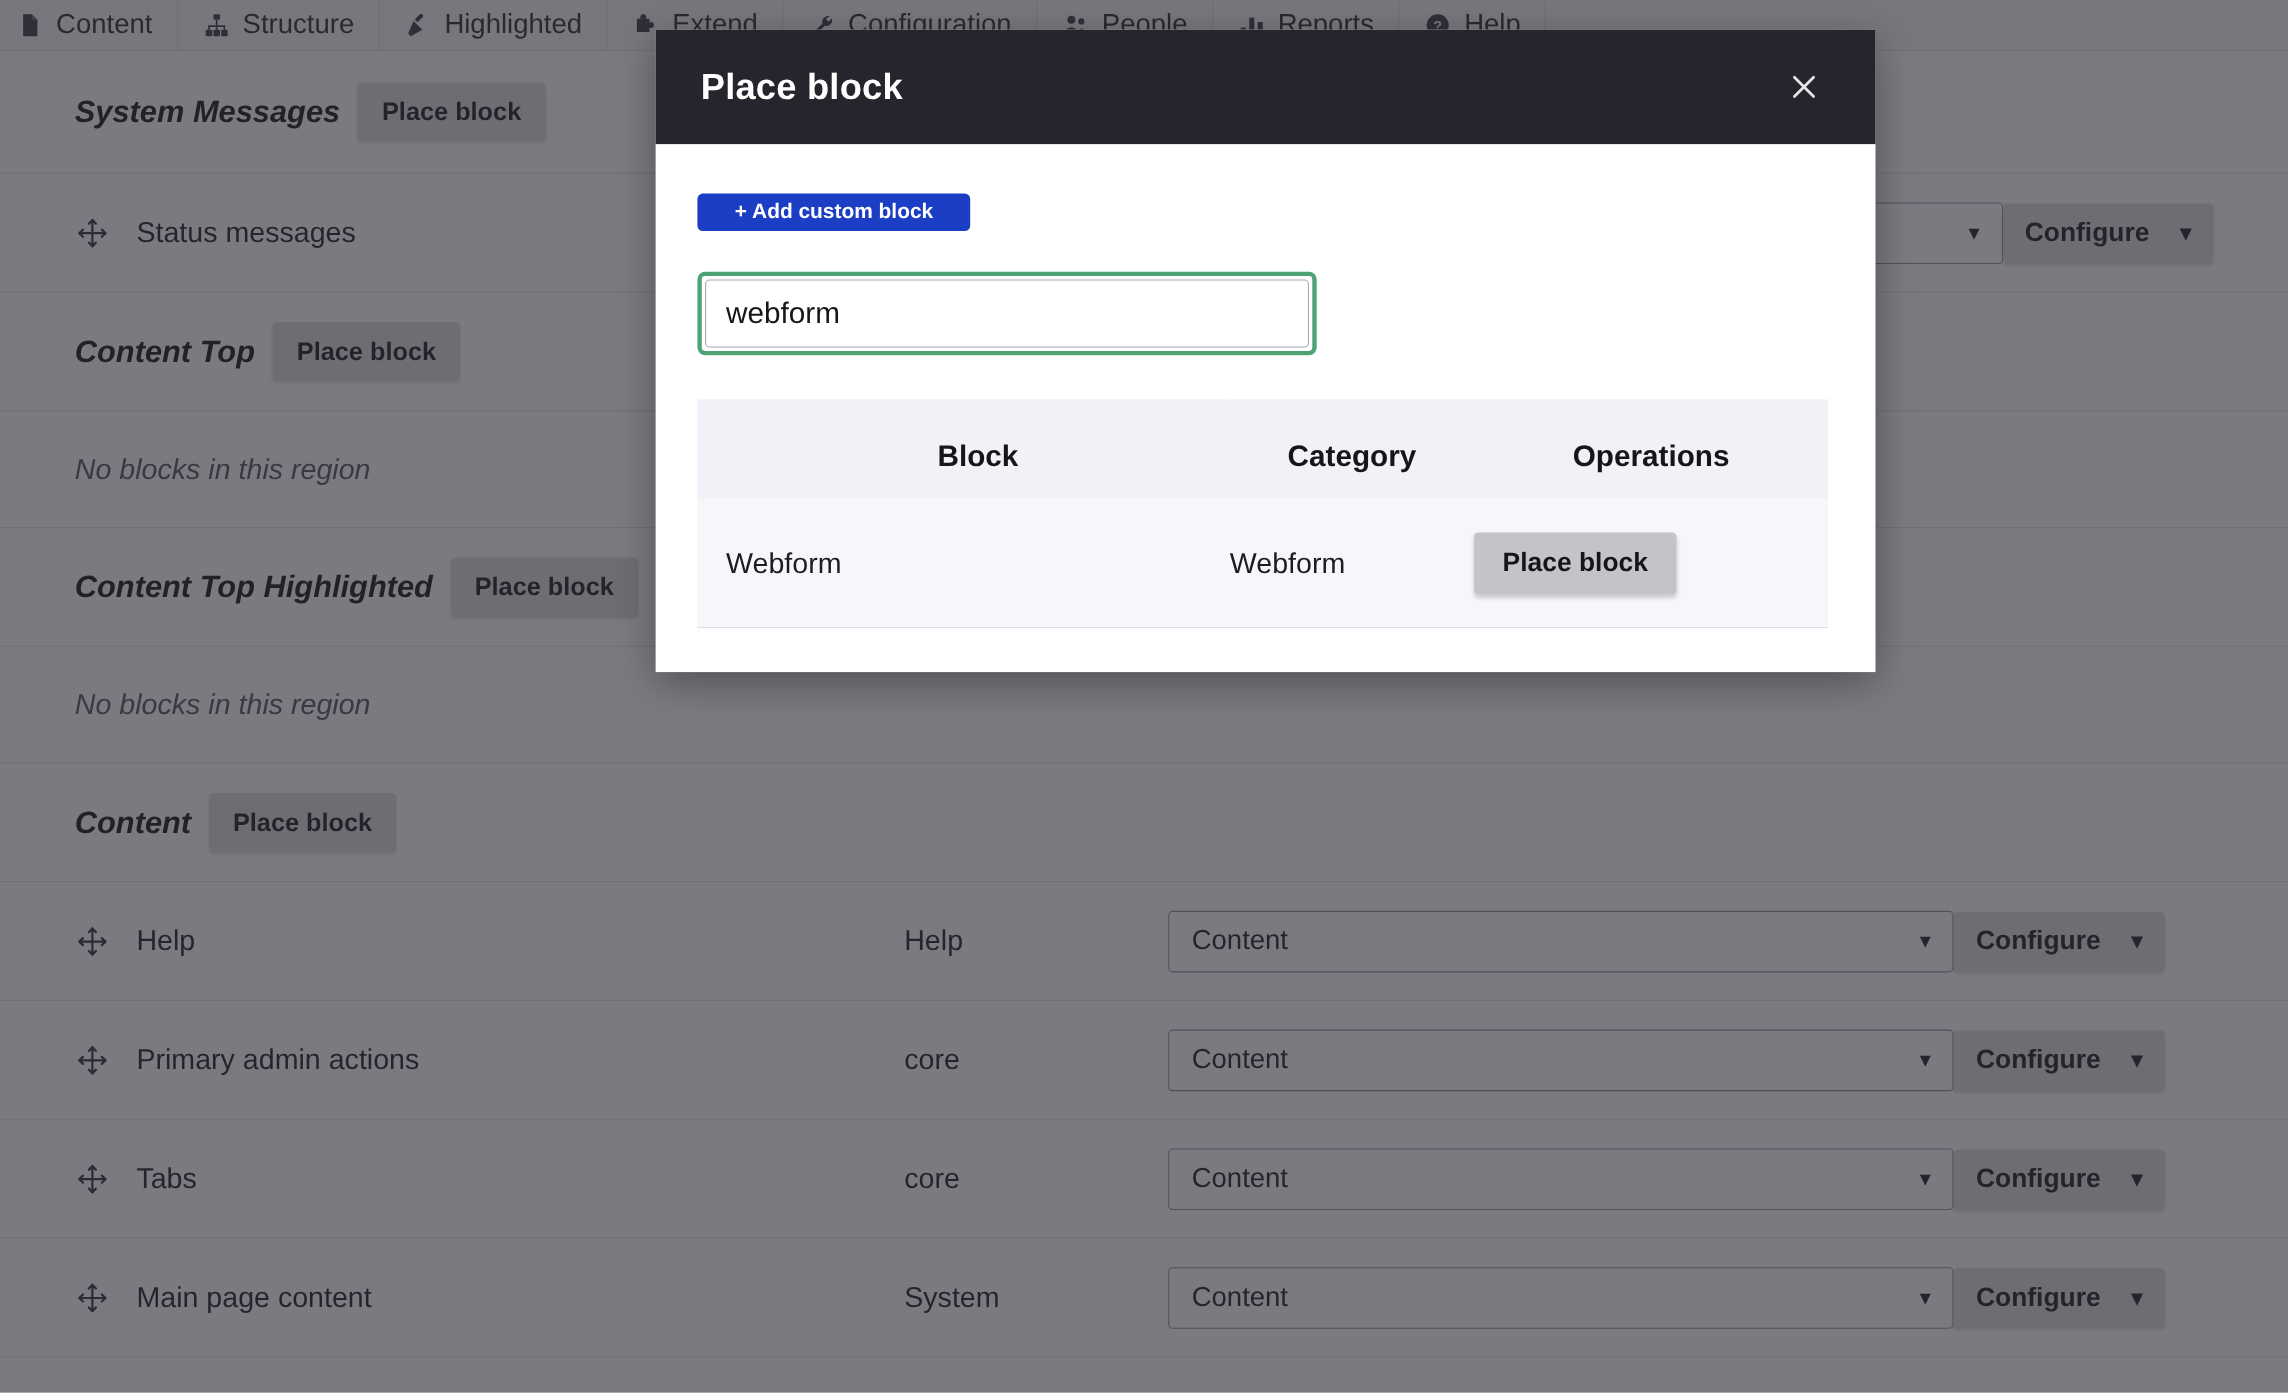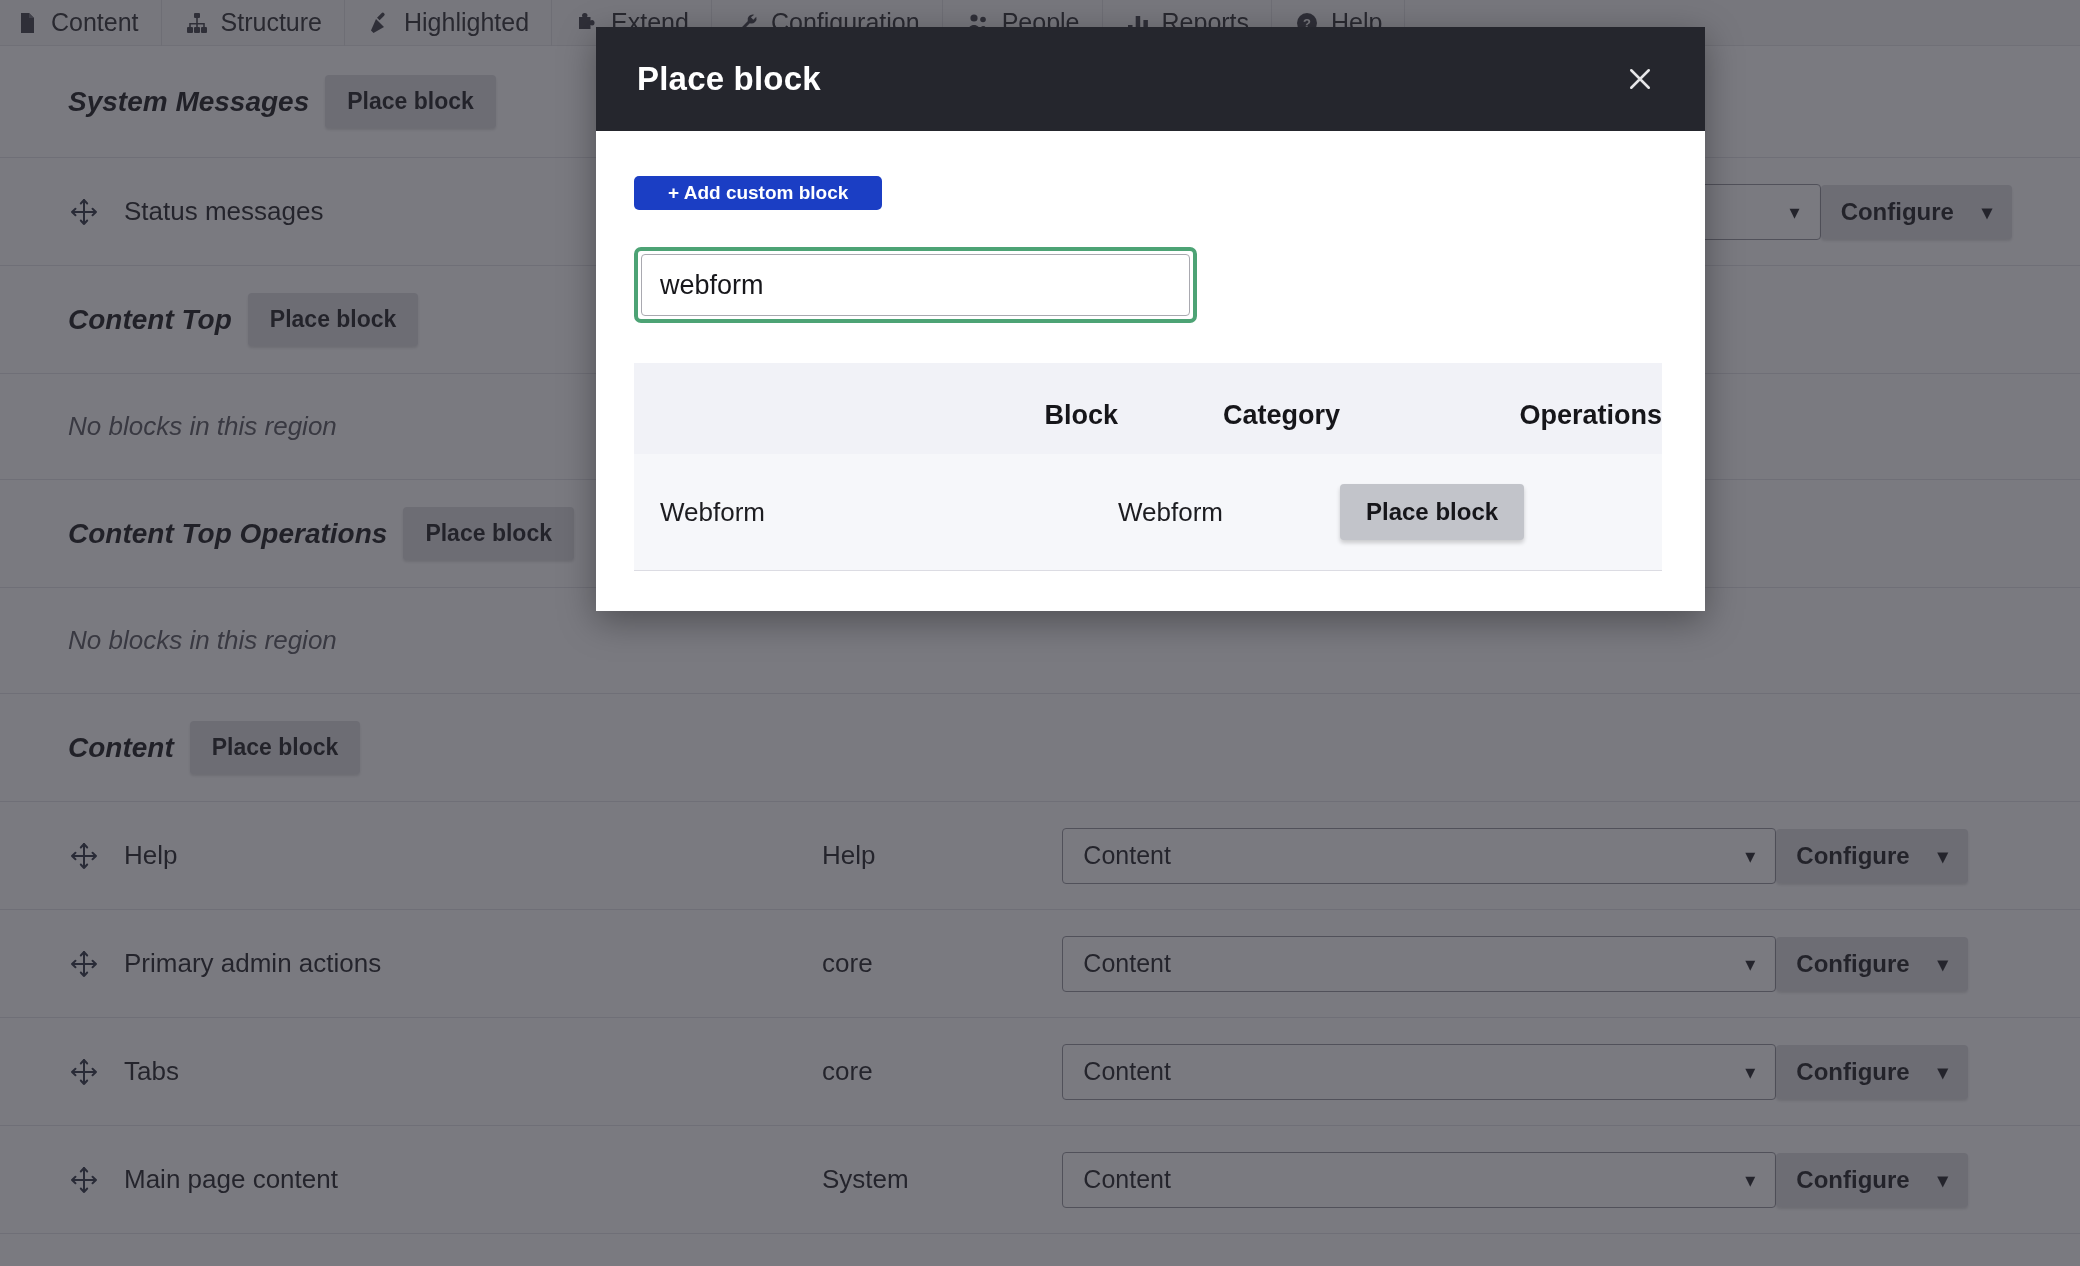--- a/index.html
+++ b/index.html
@@ -219,21 +219,21 @@
     background: #ffffff;
   }
 
   table.blocks {
     margin-top: 40px;
     width: 1028px;
     border-collapse: collapse;
   }
   table.blocks thead th {
     background: #f1f2f7;
-    text-align: right;
+    text-align: center;
     font-size: 27px;
     font-weight: bold;
     color: #16161a;
     padding: 37px 0 23px 0;
     height: 84px;
   }
   table.blocks thead th:first-child { padding-left: 26px; }
   table.blocks tbody td {
     font-size: 26px;
     color: #1d1d21;
@@ -385,21 +385,21 @@
       </span>
     </div>
 
     <div class="region-head">
       <span class="region-title">Content Top</span>
       <button class="btn-grey">Place block</button>
     </div>
     <div class="empty-row">No blocks in this region</div>
 
     <div class="region-head">
-      <span class="region-title">Content Top Operations</span>
+      <span class="region-title">Content Top Highlighted</span>
       <button class="btn-grey">Place block</button>
     </div>
     <div class="empty-row">No blocks in this region</div>
 
     <div class="region-head">
       <span class="region-title">Content</span>
       <button class="btn-grey">Place block</button>
     </div>
 
     <div class="block-row">

